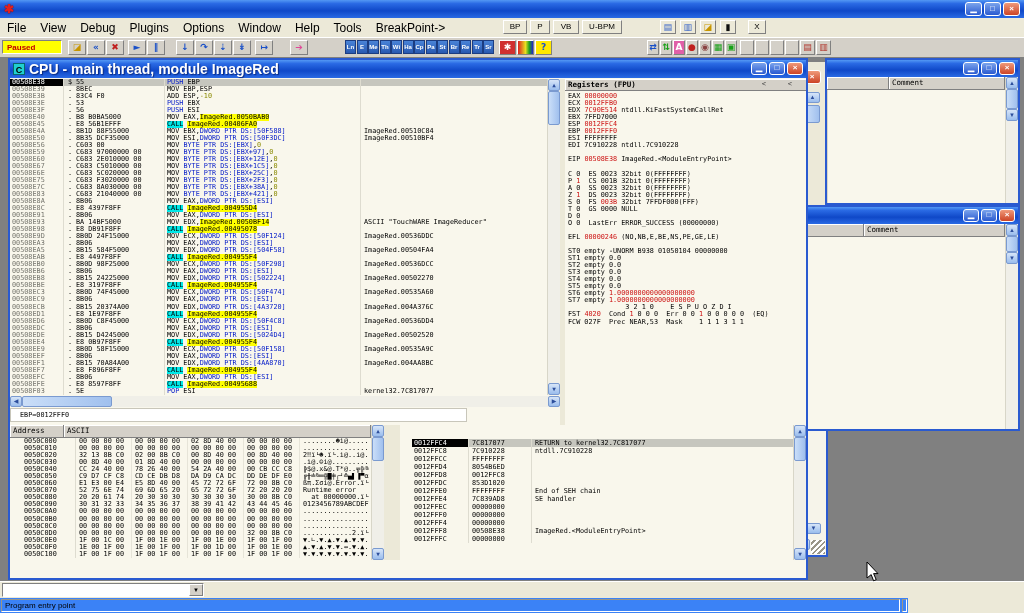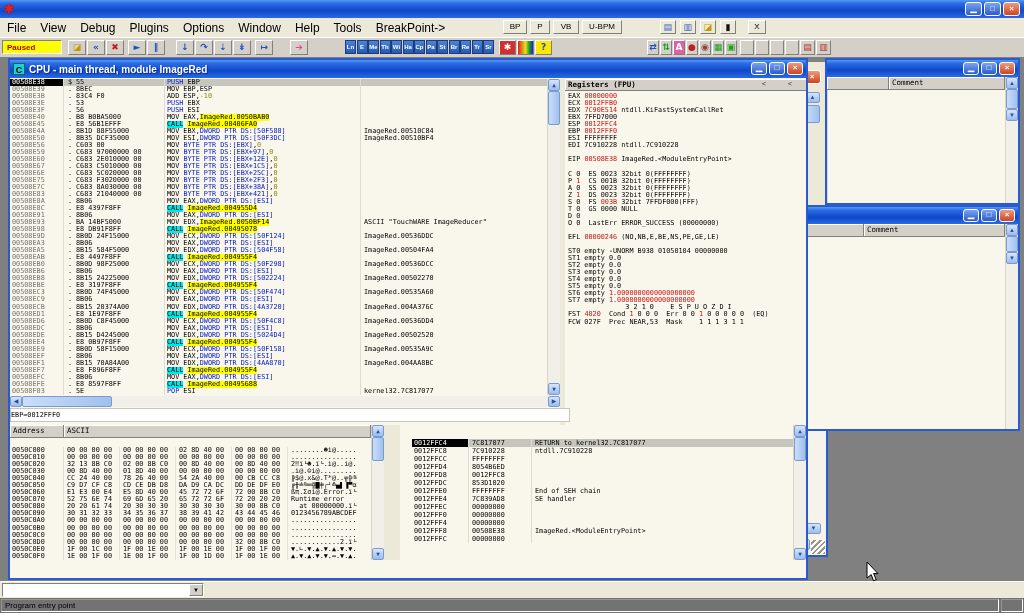--- a/index.html
+++ b/index.html
@@ -56,21 +56,21 @@
   .vsb .sbbtn{width:100%;height:12px;line-height:10px;}
   .sbthumb{background:linear-gradient(90deg,#cadef8,#a0c0ee);border:1px solid #7a9ad0;border-radius:2px;box-sizing:border-box;}
   .hsb .sbthumb{height:11px;}
   .sbspace{flex:1;}
   
   #cpu{left:8px;top:1px;width:800px;height:522px;}
   #cpu-title{height:18px;background:linear-gradient(180deg,#5398f4 0%,#2a6ae4 20%,#0f48c8 60%,#2a6ae4 100%);
     display:flex;align-items:center;position:relative;}
   #cpu-badge{width:12px;height:12px;background:#20d0d0;color:#000;font:bold 9px/12px "Liberation Sans",sans-serif;
     text-align:center;margin:0 4px 0 3px;border:1px solid #086868;box-sizing:border-box;}
-  #cpu-title-text{color:#fff;font-weight:bold;font-size:10px;text-shadow:1px 1px 1px #0a2a80;}
+  #cpu-title-text{color:#fff;font-weight:bold;font-size:14px;text-shadow:1px 1px 1px #0a2a80;}
   #cpu-title .winbtns{right:3px;top:2px;}
   #cpu-title .xpbtn{width:16px;height:13px;line-height:10px;}
   .mono{font-family:"DejaVu Sans Mono","DejaVu Sans",monospace;font-size:6.8px;}
   
   #disasm{position:absolute;left:0;top:19px;width:550px;height:316px;background:#f9f7ec;overflow:hidden;}
   #disasm-rows{position:absolute;left:0;top:0;right:13px;}
   .drow{display:flex;height:7.02px;line-height:7.1px;white-space:pre;overflow:hidden;}
   .drow.sel{background:#c6c6be;}
   .da{width:54px;color:#73736b;padding-left:2px;border-right:1px solid #dedcd0;box-sizing:border-box;}
   .da.asel{background:#000;color:#fff;}
@@ -85,27 +85,27 @@
   #cpu-split{position:absolute;left:550px;top:19px;width:5px;height:346px;background:#ece9d8;}
   
   #regs{position:absolute;left:555px;top:19px;width:241px;height:346px;background:#f9f7ec;overflow:hidden;}
   #regs-head{position:relative;height:12px;background:#d4d0c8;border-bottom:1px solid #808080;
     box-shadow:inset 1px 1px 0 #fff;font:bold 7.5px/11px "DejaVu Sans Mono",monospace;padding-left:3px;box-sizing:border-box;}
   .reg-pane-btn{position:absolute;top:0;font:7px/11px "DejaVu Sans Mono",monospace;color:#404040;}
   #reg-rows{padding:2px 0 0 3px;}
   .rrow{height:7.05px;line-height:7.1px;white-space:pre;overflow:hidden;}
   
   #disasm-hsb{left:0;top:336px;width:550px;}
-  #cpu-info{position:absolute;left:0;top:348px;width:560px;height:14px;background:#fff;
-    border:1px solid #c8c6ba;box-sizing:border-box;line-height:12px;padding-left:0;}
+  #cpu-info{position:absolute;left:0;top:348px;width:457px;height:14px;background:#fff;
+    border:1px solid #c8c6ba;box-sizing:border-box;line-height:12px;padding-left:9px;}
   
   #dump{position:absolute;left:0;top:365px;width:374px;height:135px;background:#f9f7ec;overflow:hidden;}
   #dump-head{position:absolute;left:0;top:0;right:13px;height:12px;background:#d4d0c8;display:flex;
     font:7.5px/11px "DejaVu Sans Mono",monospace;border-bottom:1px solid #808080;}
-  #dump-rows{position:absolute;left:0;top:13px;right:13px;margin-top:9px;}
+  #dump-rows{position:absolute;left:12px;top:13px;right:13px;}
   .durow{display:flex;height:7.05px;line-height:7.1px;white-space:pre;overflow:hidden;}
   .du-a{width:54px;padding-left:2px;border-right:1px solid #dedcd0;box-sizing:border-box;}
   .du-h{width:56px;padding-left:3px;border-right:1px solid #e6e4d8;box-sizing:border-box;}
   .du-s{flex:1;padding-left:3px;}
   #dump-vsb{right:0;top:0;height:135px;}
   #lower-gap{position:absolute;left:374px;top:365px;width:16px;height:135px;background:#ece9d8;}
   
   #stack{position:absolute;left:390px;top:365px;width:406px;height:135px;background:#f9f7ec;overflow:hidden;}
   #stack-rows{position:absolute;left:12px;top:14px;right:13px;}
   .srow{display:flex;height:8px;line-height:8px;white-space:pre;overflow:hidden;}
@@ -129,21 +129,21 @@
     border-right:2px solid #2a5ad0;border-bottom:2px solid #2a5ad0;box-sizing:border-box;}
   .grip{position:absolute;right:1px;bottom:1px;width:14px;height:14px;
     background:repeating-linear-gradient(135deg,#fff 0 2px,#9a9688 2px 4px);}
   
   #cmdbar{position:absolute;left:0;top:581px;width:1024px;height:17px;background:#ece9d8;border-top:1px solid #fff;}
   #combo{position:absolute;left:2px;top:1px;width:202px;height:14px;background:#fff;
     border:1px solid;border-color:#808080 #fff #fff #808080;box-sizing:border-box;display:flex;}
   #combo-input{flex:1;}
   #combo-btn{width:14px;background:#d4d0c8;border:1px solid;border-color:#fff #808080 #808080 #fff;
     text-align:center;font-size:6px;line-height:11px;box-sizing:border-box;color:#000;}
-  #statusbar{position:absolute;left:0;top:598px;width:1024px;height:15px;background:#737373;display:flex;}
+  #statusbar{position:absolute;left:0;top:598px;width:908px;height:15px;background:#3b82f6;display:flex;}
   .scell{border:1px solid;border-color:#9a9688 #fff #fff #9a9688;margin:1px;line-height:11px;
     padding-left:3px;box-sizing:border-box;font-size:8px;}
   #scell1{width:998px;} #scell2{flex:1;}
   #cursor{position:absolute;left:866px;top:562px;z-index:99;}
 </style>
 </head>
 <body>
 
 <div id="screen">
 

